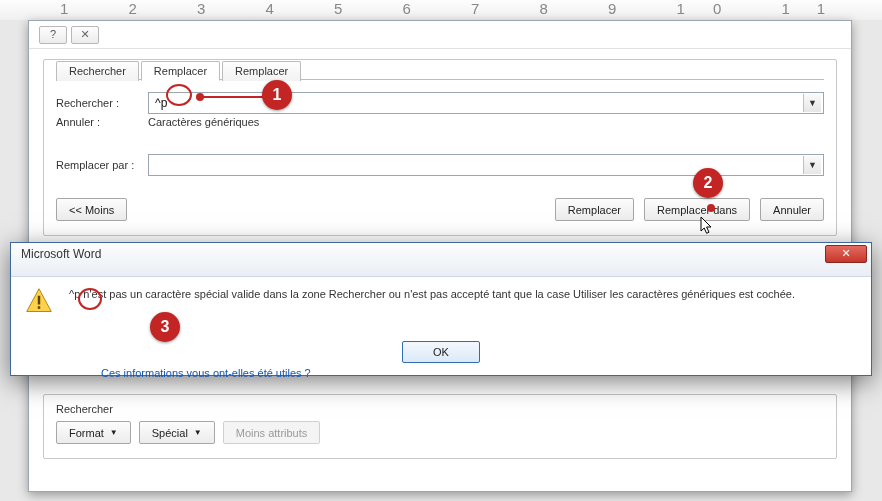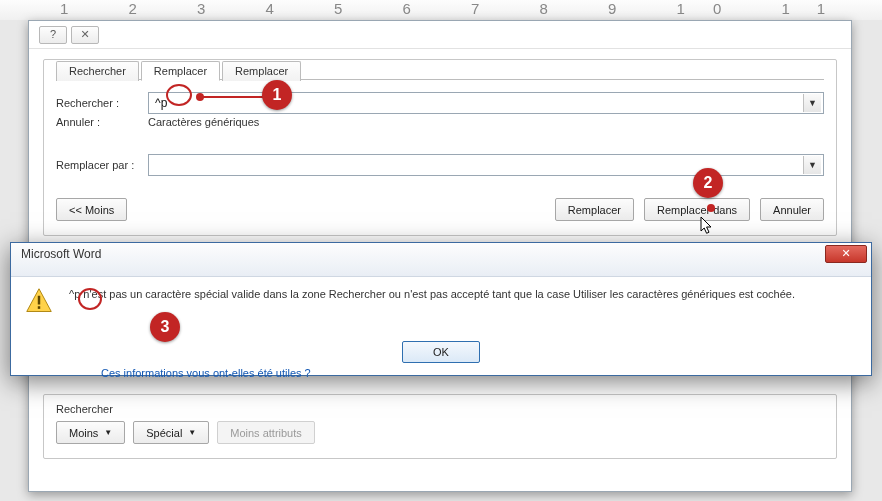--- a/index.html
+++ b/index.html
@@ -169,21 +169,21 @@
         </div>
       </div>
     </div>
 
     <div style="height:158px;"></div>
 
     <div class="panel">
       <div class="section-label">Rechercher</div>
       <div class="btn-row">
         <div class="btn">
-            <span>Moins</span>
+            <span>Format</span>
             <span class="caret">▼</span>
           </div>
         <div class="btn">
             <span>Spécial</span>
             <span class="caret">▼</span>
           </div>
         <div class="btn disabled">
             <span>Moins attributs</span>
           </div>
       </div>

